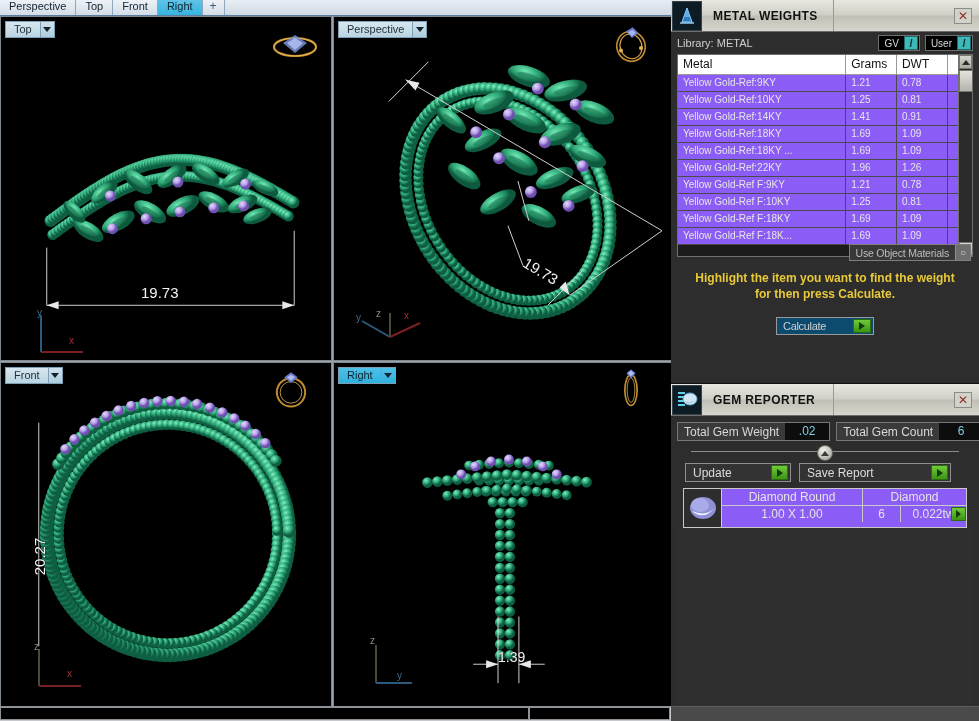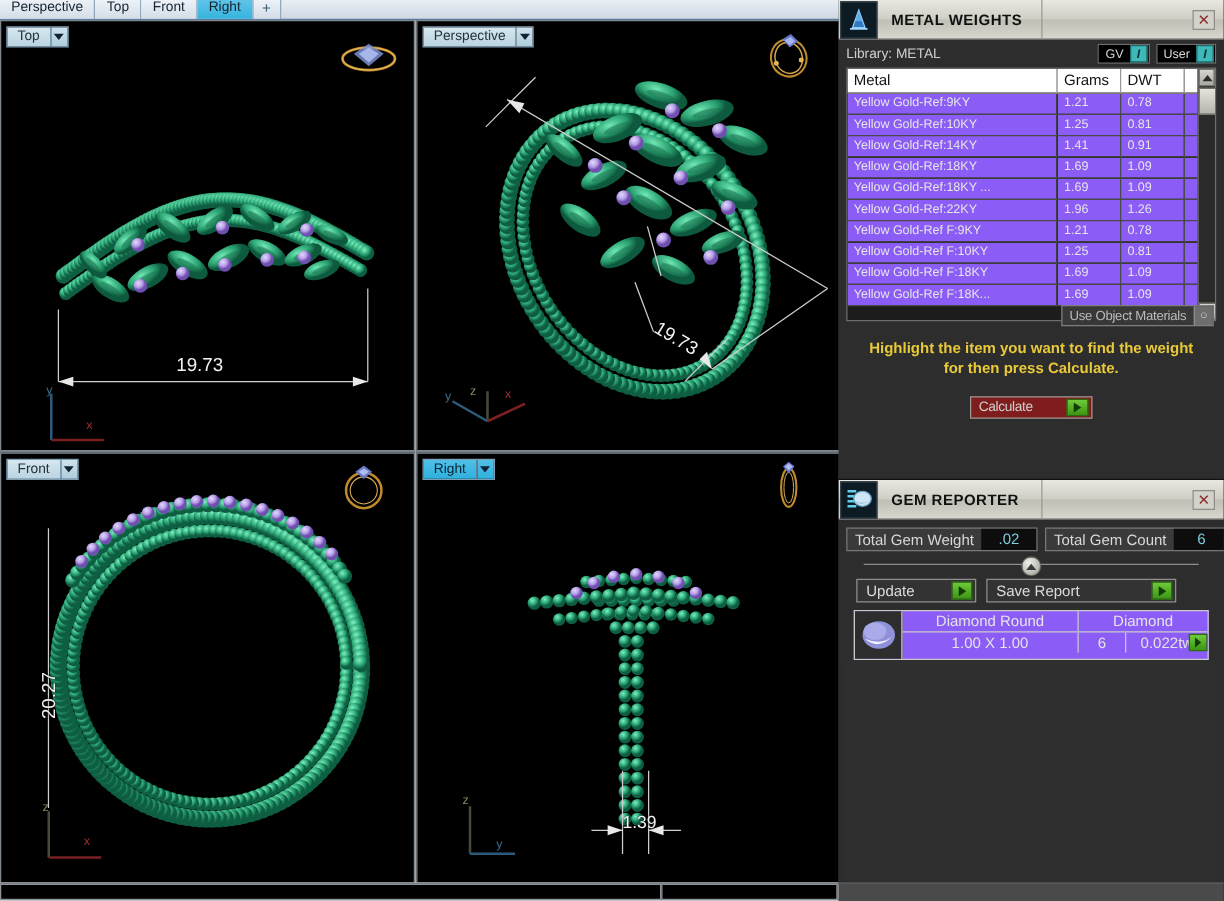--- a/index.html
+++ b/index.html
@@ -199,21 +199,21 @@
     display:flex;align-items:center;justify-content:center; color:#d8d8d8; font-size:10px;
   }
   #hint {
     position: absolute; left: 0; right: 0; top: 238px;
     text-align: center; color: #e8c93a; font-size: 12px; font-weight: bold;
     line-height: 16px; padding: 0 12px;
   }
   #calc-btn {
     position: absolute; left: 50%; transform: translateX(-50%); top: 285px;
     width: 98px; height: 18px; border: 1px solid #9a9a9a;
-    background: #7f1d1d; display: flex; align-items: center; justify-content: space-between;
+    background: #0c4a6e; display: flex; align-items: center; justify-content: space-between;
   }
   #calc-btn span { color: #cfcfcf; font-size: 11px; padding-left: 6px; letter-spacing:-.3px;}
   #calc-btn i {
     width: 18px; height: 14px; margin-right: 2px;
     background: linear-gradient(to bottom,#6fcb3a,#3c9414);
     border: 1px solid #2d6b10; display:flex;align-items:center;justify-content:center;
   }
   #calc-btn i::after {
     content:''; width:0;height:0;
     border-top:4px solid transparent;border-bottom:4px solid transparent;
@@ -1545,21 +1545,21 @@
           <div class="lbl">Total Gem Count</div>
           <div class="val">6</div>
         </div>
       </div>
 
       <div class="gr-divider">
         <div class="gr-knob"></div>
       </div>
 
       <div class="gr-row2">
-        <div class="gr-btn" style="width:96px">
+        <div class="gr-btn" style="width:106px">
           <span>Update</span>
           <i></i>
         </div>
         <div class="gr-btn" style="width:152px">
           <span>Save Report</span>
           <i></i>
         </div>
       </div>
 
       <div id="gem-table">

